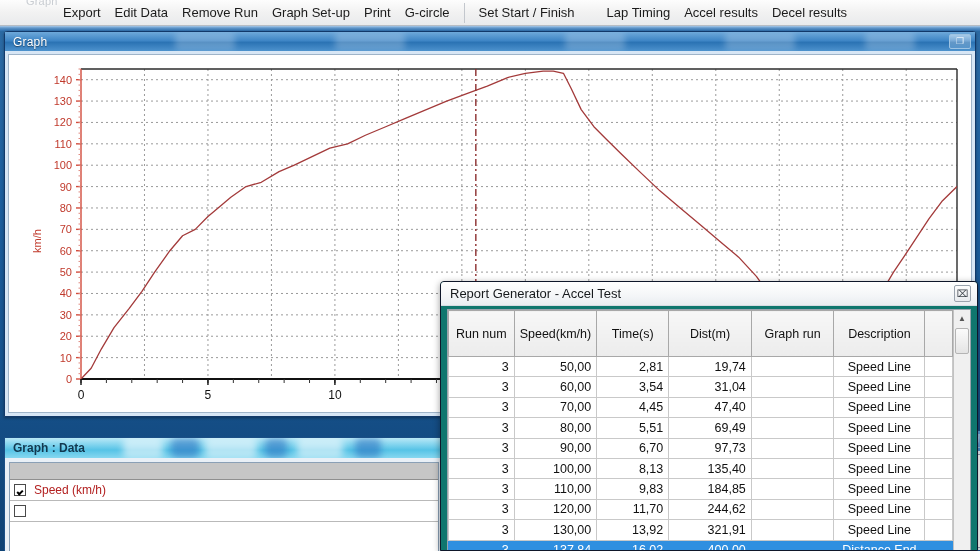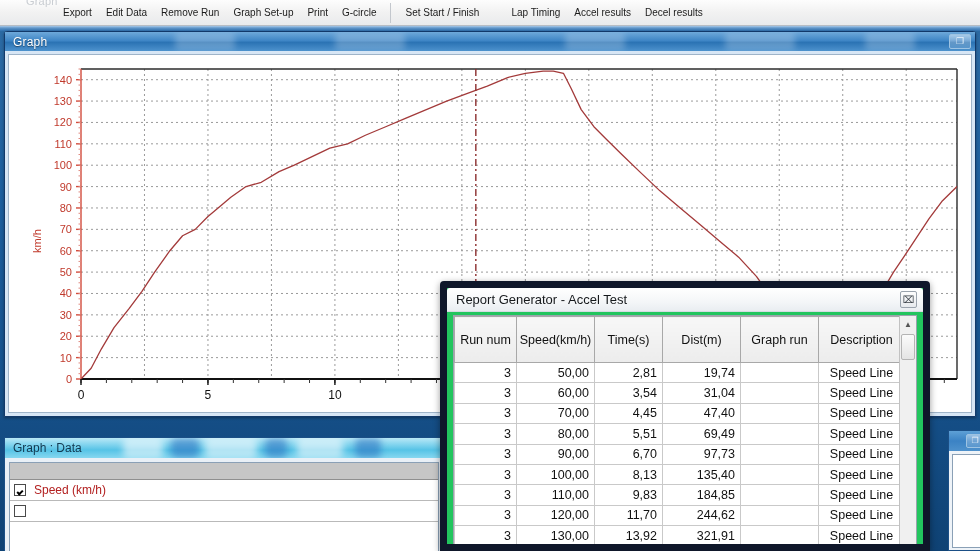--- a/index.html
+++ b/index.html
@@ -25,21 +25,21 @@
     background: linear-gradient(180deg,#fdfdfd 0%,#f2f2f2 48%,#e9eaec 100%);
     border-bottom: 1px solid #b6bcc4;
     display: flex; align-items: center;
     white-space: nowrap;
   }
   .menu-ghost {
     position: absolute; left: 26px; top: -5px;
     font-size: 11px; color: #c9cdd2; letter-spacing: .2px;
   }
   .menustrip .mi {
-    font-size: 10px; color: #1b1b1b;
+    font-size: 13px; color: #1b1b1b;
     padding: 0 7px; height: 26px; line-height: 26px;
     cursor: default;
   }
   .menu-sep {
     width: 1px; height: 20px; background: #c3c7cd; margin: 0 7px;
   }
   .menu-gap { width: 18px; }
   .menu-spacer-left { width: 56px; }
 
   
@@ -99,21 +99,21 @@
     border: 1px solid #1b4f86;
     background: #e9f0f7;
   }
   .tb-cyan {
     position: relative; height: 20px;
     background: linear-gradient(180deg,#b9e8f6 0%,#7fd3ee 35%,#56c3e6 60%,#86d7f0 100%);
     overflow: hidden;
   }
   .tb-cyan .tb-title {
     position: relative; z-index: 2;
-    font-size: 12px; color: #12384f; padding-left: 8px; line-height: 20px;
+    font-size: 12px; color: #12384f; padding-left: 8px; line-height: 20px; font-weight: bold;
   }
   .tb-cyan .ghost {
     position: absolute; top: 0; height: 20px; border-radius: 5px;
     background: rgba(255,255,255,.55); filter: blur(3.5px);
   }
   .tb-cyan .ghost.blue { background: rgba(40,110,190,.55); }
   .data-client {
     position: absolute; left: 4px; top: 24px; right: 4px; bottom: 0;
     background: #ffffff; border: 1px solid #8aa0b6; border-bottom: none;
     overflow: hidden;
@@ -155,23 +155,23 @@
     background: linear-gradient(180deg,rgba(255,255,255,.42),rgba(255,255,255,.1));
     color: #eaf2fa; font-size: 8px; text-align: center; line-height: 12px;
   }
   .win-right-bg .bodyp {
     position: absolute; left: 3px; top: 23px; right: 3px; bottom: 2px;
     background: #fff; border: 1px solid #8aa0b6;
   }
 
   
   .win-report {
-    position: absolute; left: 440px; top: 281px; width: 490px; height: 270px;
-    background: #22c55e;
-    border: 7px solid #0f172a;
+    position: absolute; left: 440px; top: 281px; width: 538px; height: 270px;
+    background: #0f766e;
+    border: 1px solid #0f172a;
     border-radius: 4px 4px 0 0;
     box-shadow: 0 2px 7px rgba(0,0,0,.4);
   }
   .report-tb {
     position: relative; height: 24px;
     background: linear-gradient(180deg,#ffffff 0%,#f4f6f8 60%,#e9edf1 100%);
     border-bottom: 1px solid #d6dce2;
     border-radius: 3px 3px 0 0;
   }
   .report-tb .rt-title {

